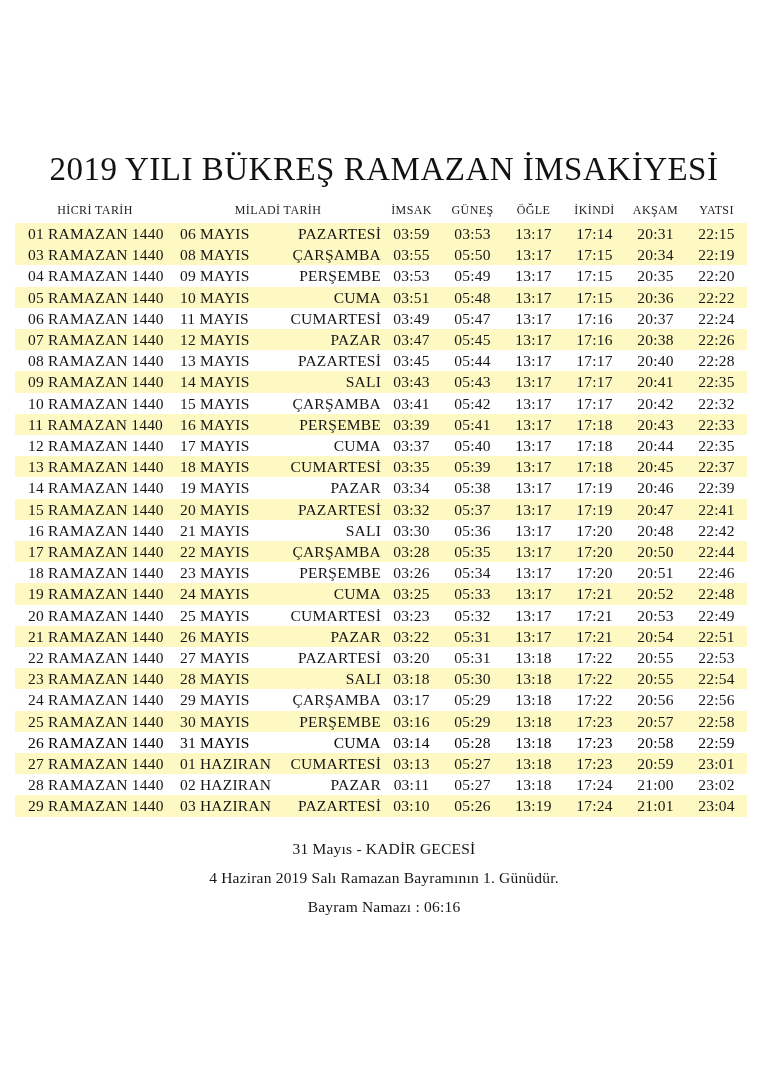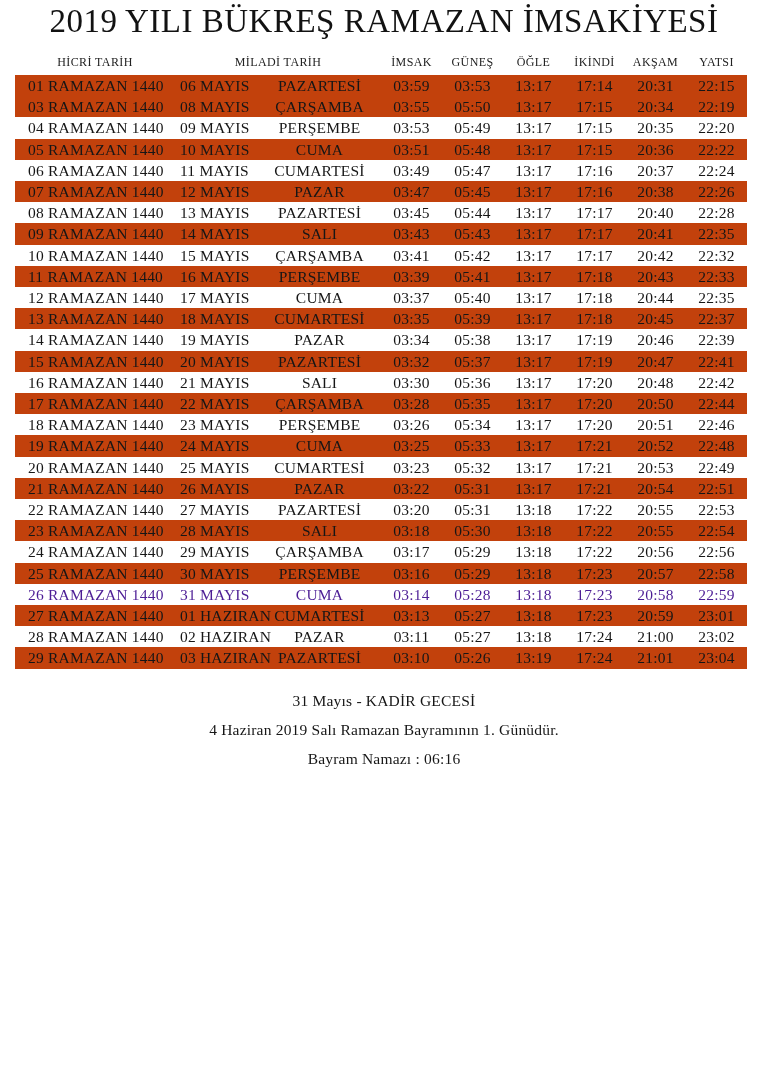--- a/index.html
+++ b/index.html
@@ -1,21 +1,21 @@
 <!DOCTYPE html>
 <html><head>
 <meta charset="utf-8">
 <style>
   * { margin: 0; padding: 0; box-sizing: border-box; }
   html, body { width: 768px; height: 1086px; background: #ffffff; overflow: hidden; }
   body {
     font-family: "Liberation Serif", "DejaVu Serif", serif;
     color: #161616;
   }
-  .page { width: 768px; height: 868px; background: #fff; }
+  .page { width: 768px; height: 868px; padding-top: 148px; background: #fff; }
   .title {
     text-align: center;
     font-size: 33px;
     line-height: 42px;
     letter-spacing: 0.5px;
     color: #121212;
     white-space: nowrap;
   }
   table.timetable {
     border-collapse: collapse;
@@ -41,25 +41,25 @@
   tbody td {
     font-size: 15.5px;
     height: 21.2px;
     line-height: 21.2px;
     vertical-align: middle;
     white-space: nowrap;
     letter-spacing: 0.2px;
   }
   tbody td.c0 { padding-left: 13px; text-align: left; }
   tbody td.c1 { padding-left: 5px;  text-align: left; }
-  tbody td.c2 { padding-left: 3px;  text-align: center; margin-left: 48px; }
+  tbody td.c2 { padding-left: 3px;  text-align: right; margin-left: 48px; }
   tbody td.c3, tbody td.c4, tbody td.c5,
   tbody td.c6, tbody td.c7, tbody td.c8 { text-align: center; }
-  tbody tr.stripe { background: #c2410c; }
-  tbody tr.highlight td { color: #4c1d95; }
+  tbody tr.stripe { background: #fef9c3; }
+  tbody tr.highlight td { color: #000000; }
   .footer {
     margin-top: 17px;
     text-align: center;
     font-size: 15.5px;
     line-height: 29px;
     color: #161616;
     letter-spacing: 0.2px;
     font-family: Liberation Serif, serif;
   }
 </style>

